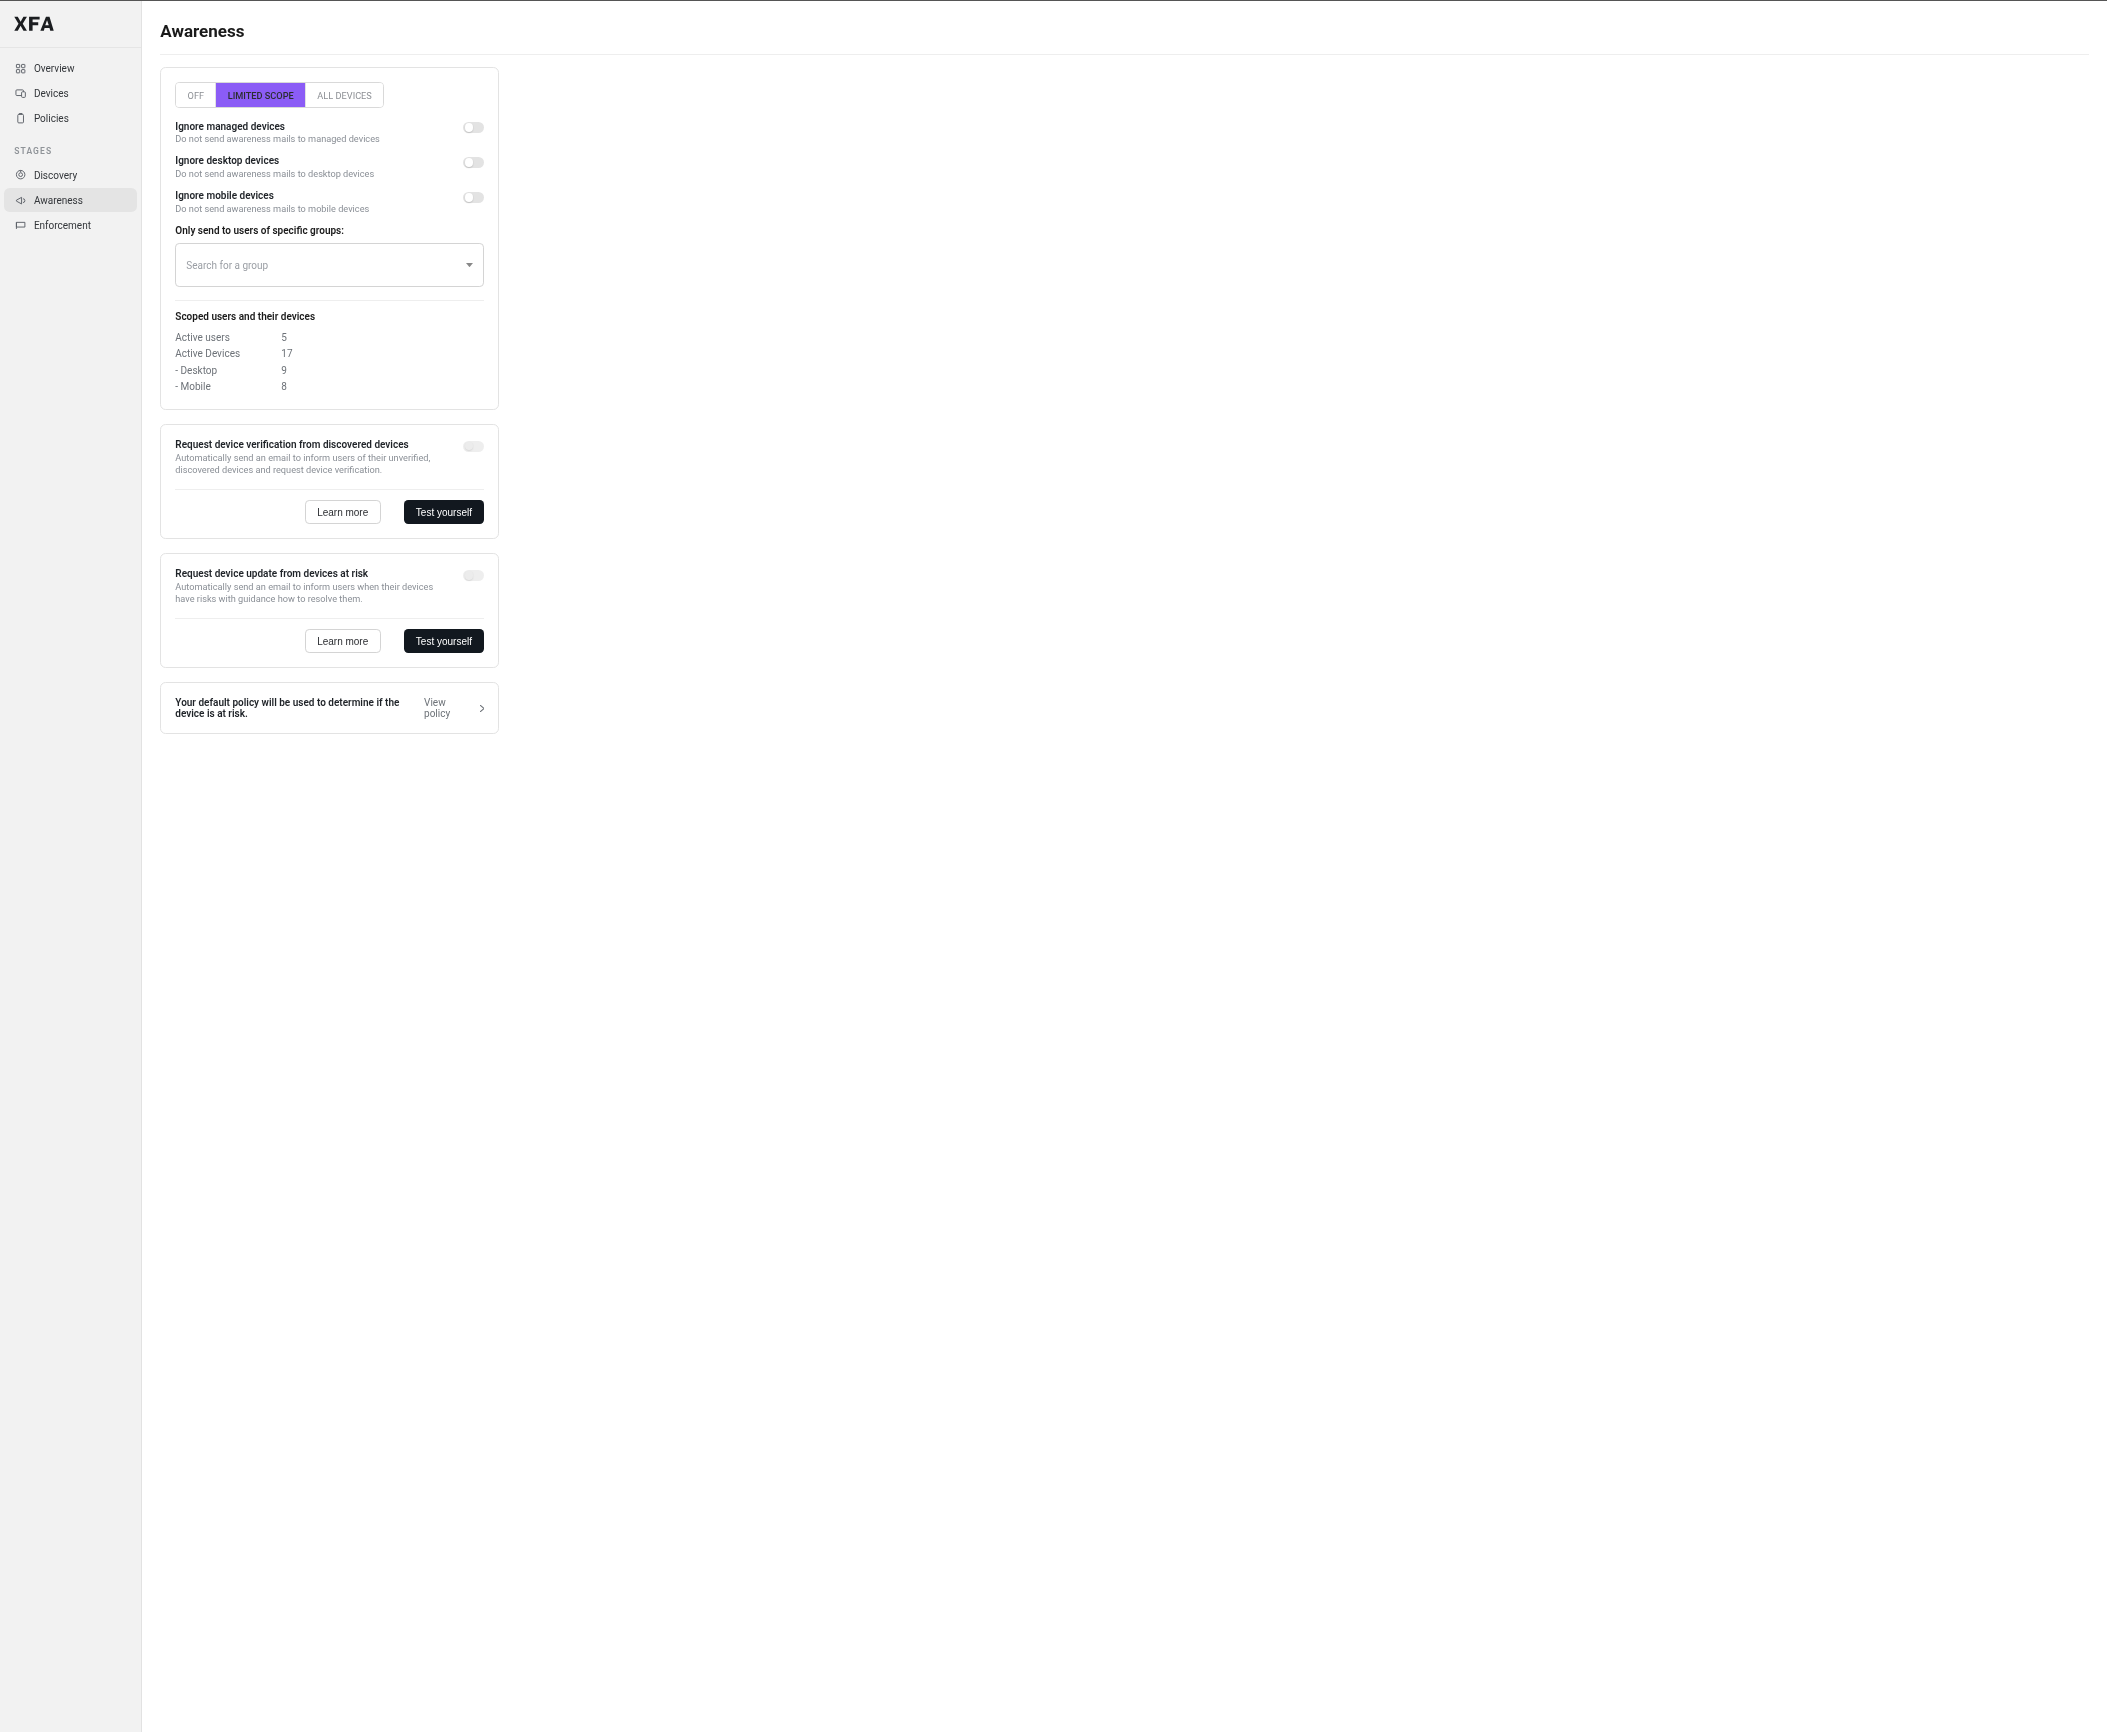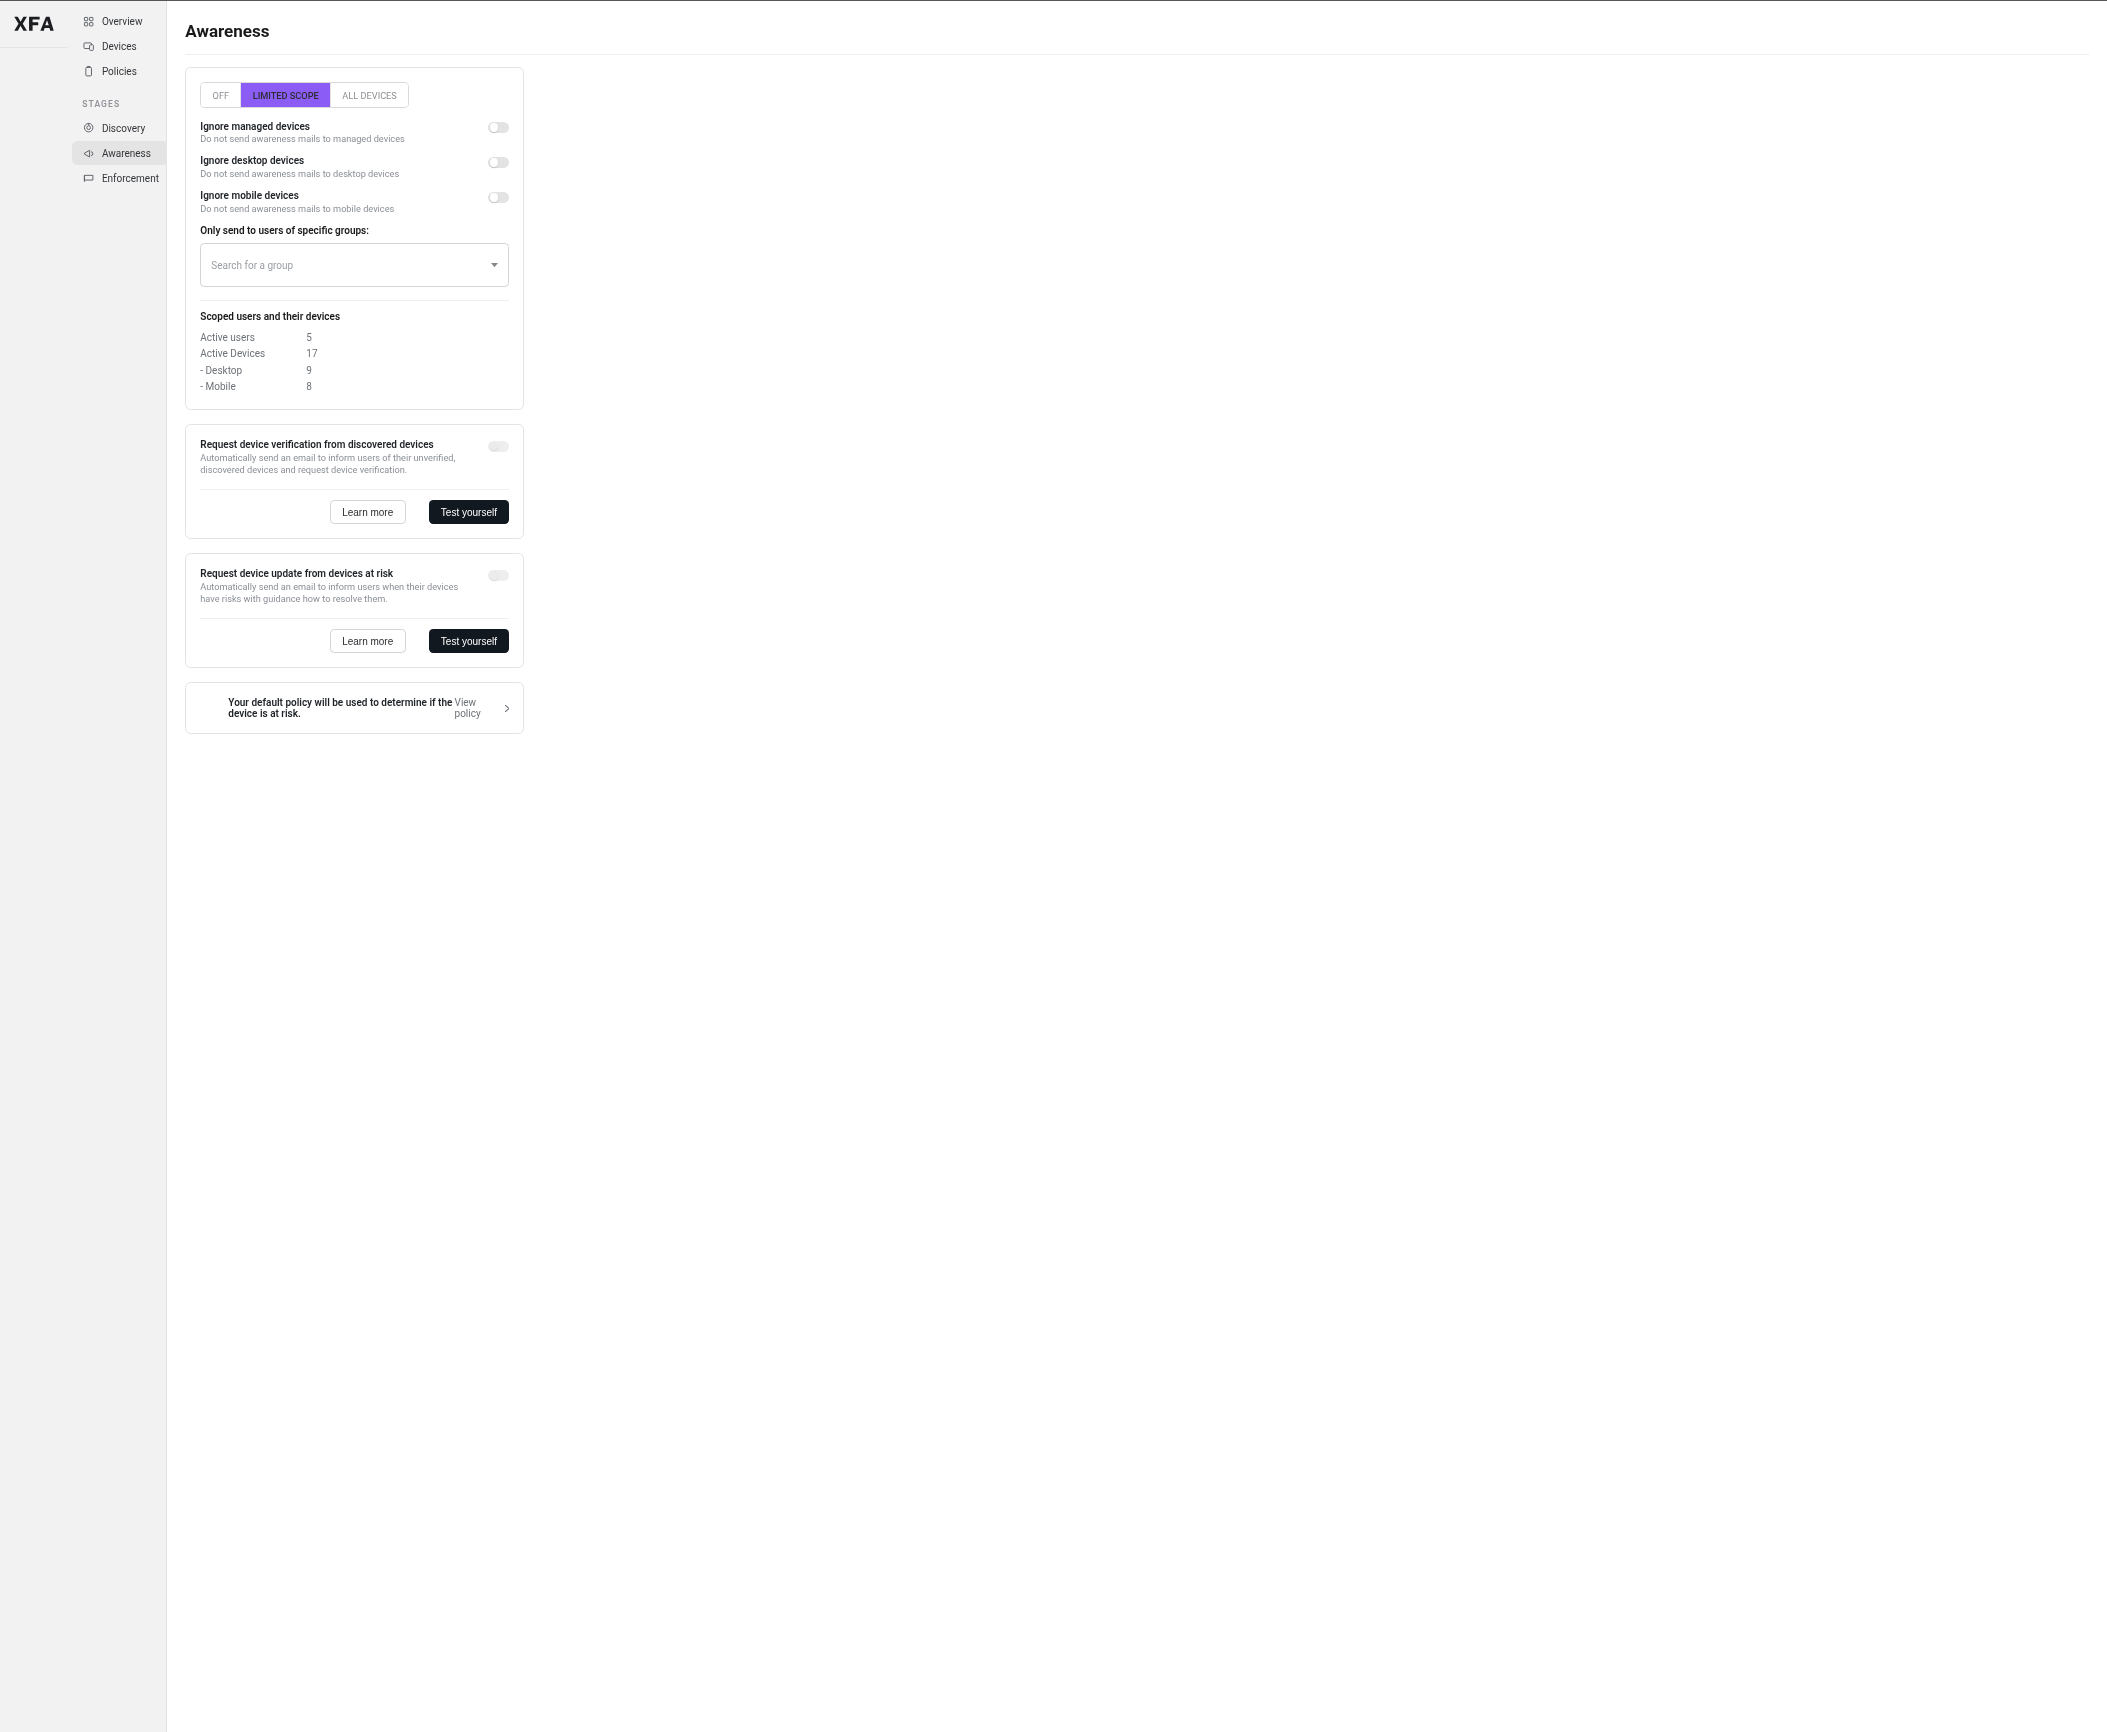--- a/index.html
+++ b/index.html
@@ -6,24 +6,24 @@
   html, body { height: 100%; }
   body {
     font-family: -apple-system, BlinkMacSystemFont, "Segoe UI", Roboto, Helvetica, Arial, sans-serif;
     background: #f2f2f2;
     color: #1a1a1a;
     font-size: 10px;
   }
   .app { display: flex; min-height: 100%; border-top: 1.4px solid #555; }
   
   .sidebar {
-    width: 167px;
+    width: 142px;
     background: #f2f2f2;
     border-right: 0.7px solid #e2e2e2;
-    display: flex; flex-direction: row;
+    display: flex; flex-direction: column;
     flex-shrink: 0;
   }
   .logo-wrap {
     height: 47px;
     display: flex; align-items: center;
     padding: 0 14px;
     border-bottom: 0.7px solid #e5e5e5;
   }
   .logo { display: flex; align-items: center; gap: 1.4px; font-weight: 800; font-size: 17px; letter-spacing: -0.4px; }
   .nav { padding: 7px 4.2px; }
@@ -95,21 +95,20 @@
   .stat-value { }
 
   .actions { display: flex; justify-content: flex-end; gap: 23px; margin-top: 4.2px;}
   .btn { padding: 5.6px 11.3px; border-radius: 4.2px; font-size: 10px; cursor: pointer; border: 0.7px solid transparent;}
   .btn-outline { background: #fff; border-color: #d4d4d4; color: #2b2d31;}
   .btn-solid { background: #12181f; color: #fff;}
 
   .policy-row {
     display: flex; align-items: center; justify-content: space-between;
     font-size: 10px;
-    margin-left: 28px;
   }
   .policy-msg { font-weight: 600; color: #1f2328; }
   .policy-link { color: #6d7278; display: inline-flex; align-items: center; gap: 18px; cursor: pointer;}
 
   svg { display: block; }
 </style>
 </head>
 <body>
 
 <div class="app">

